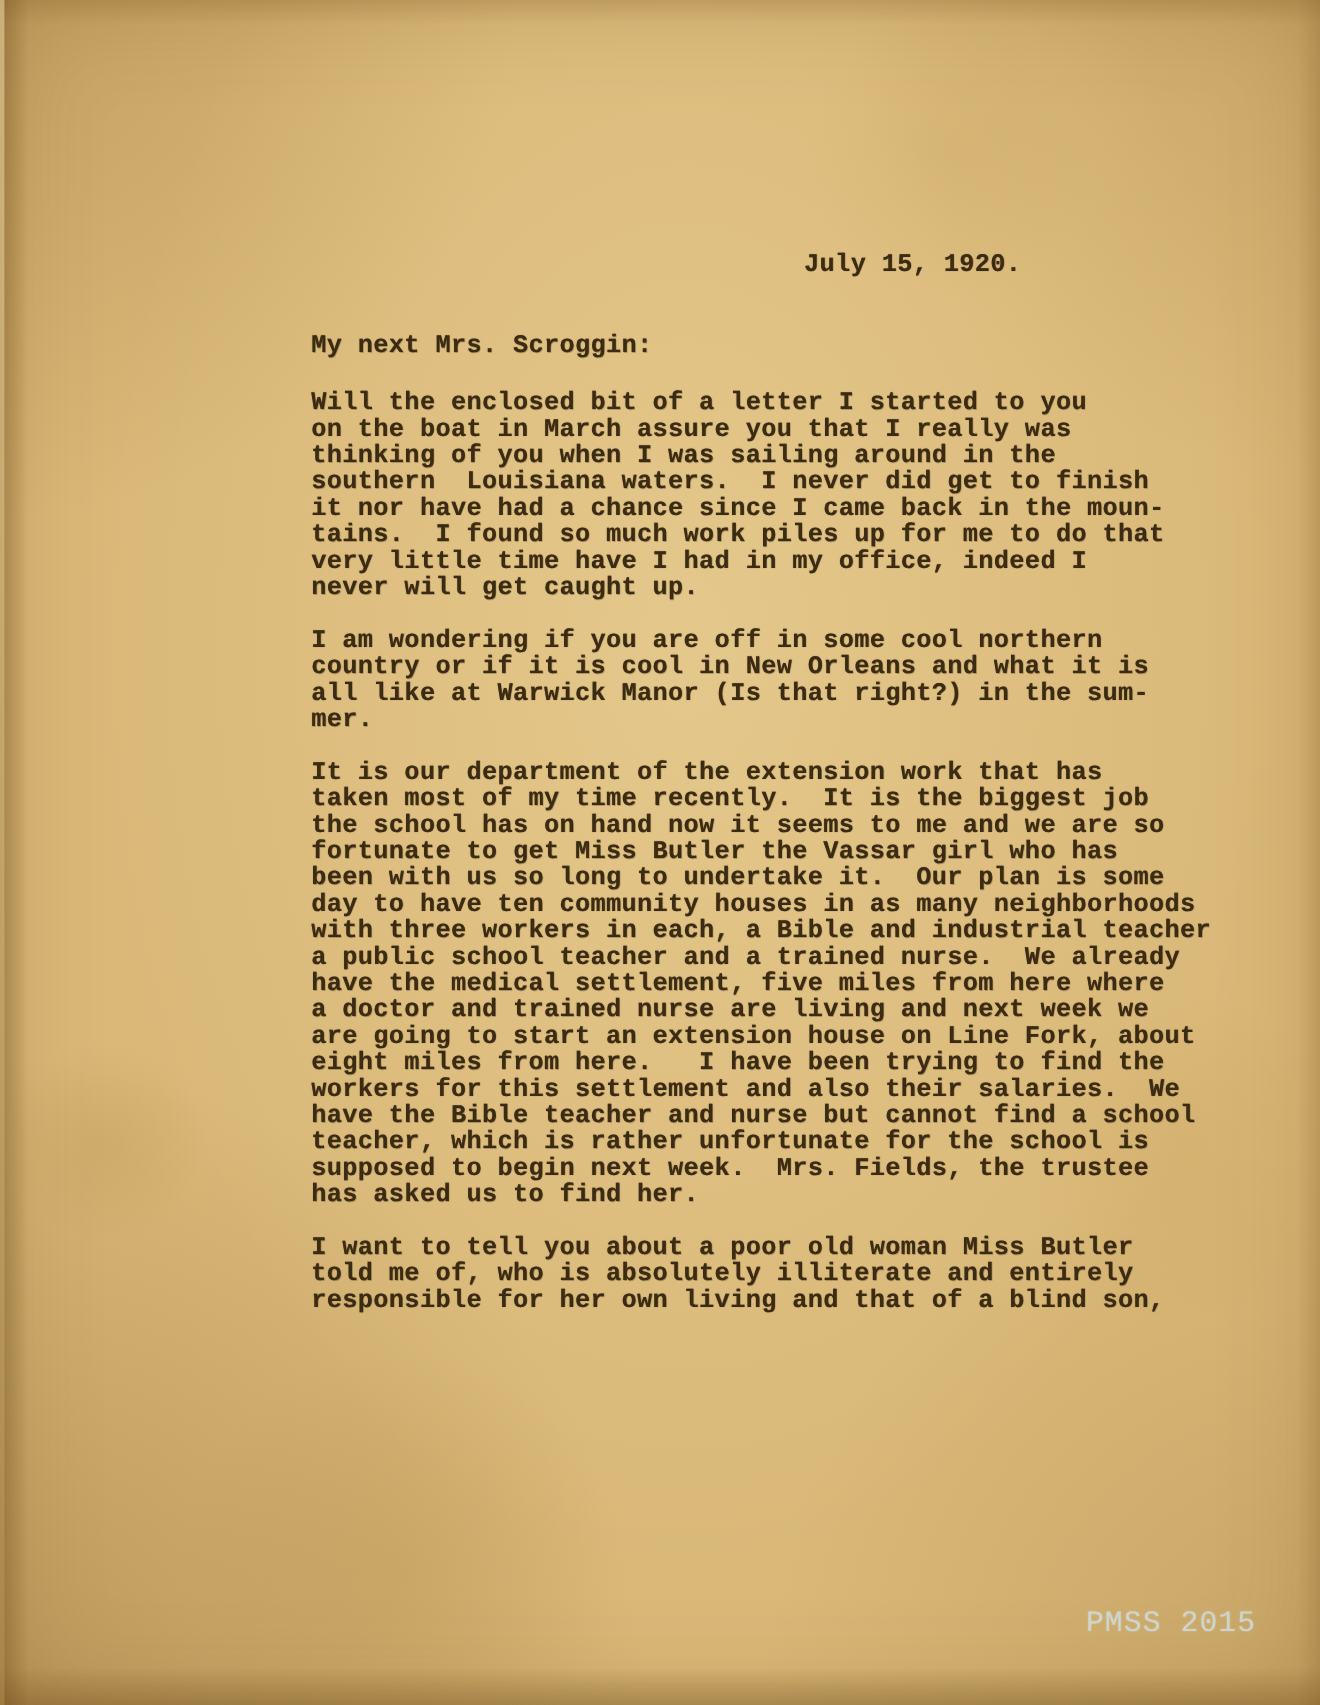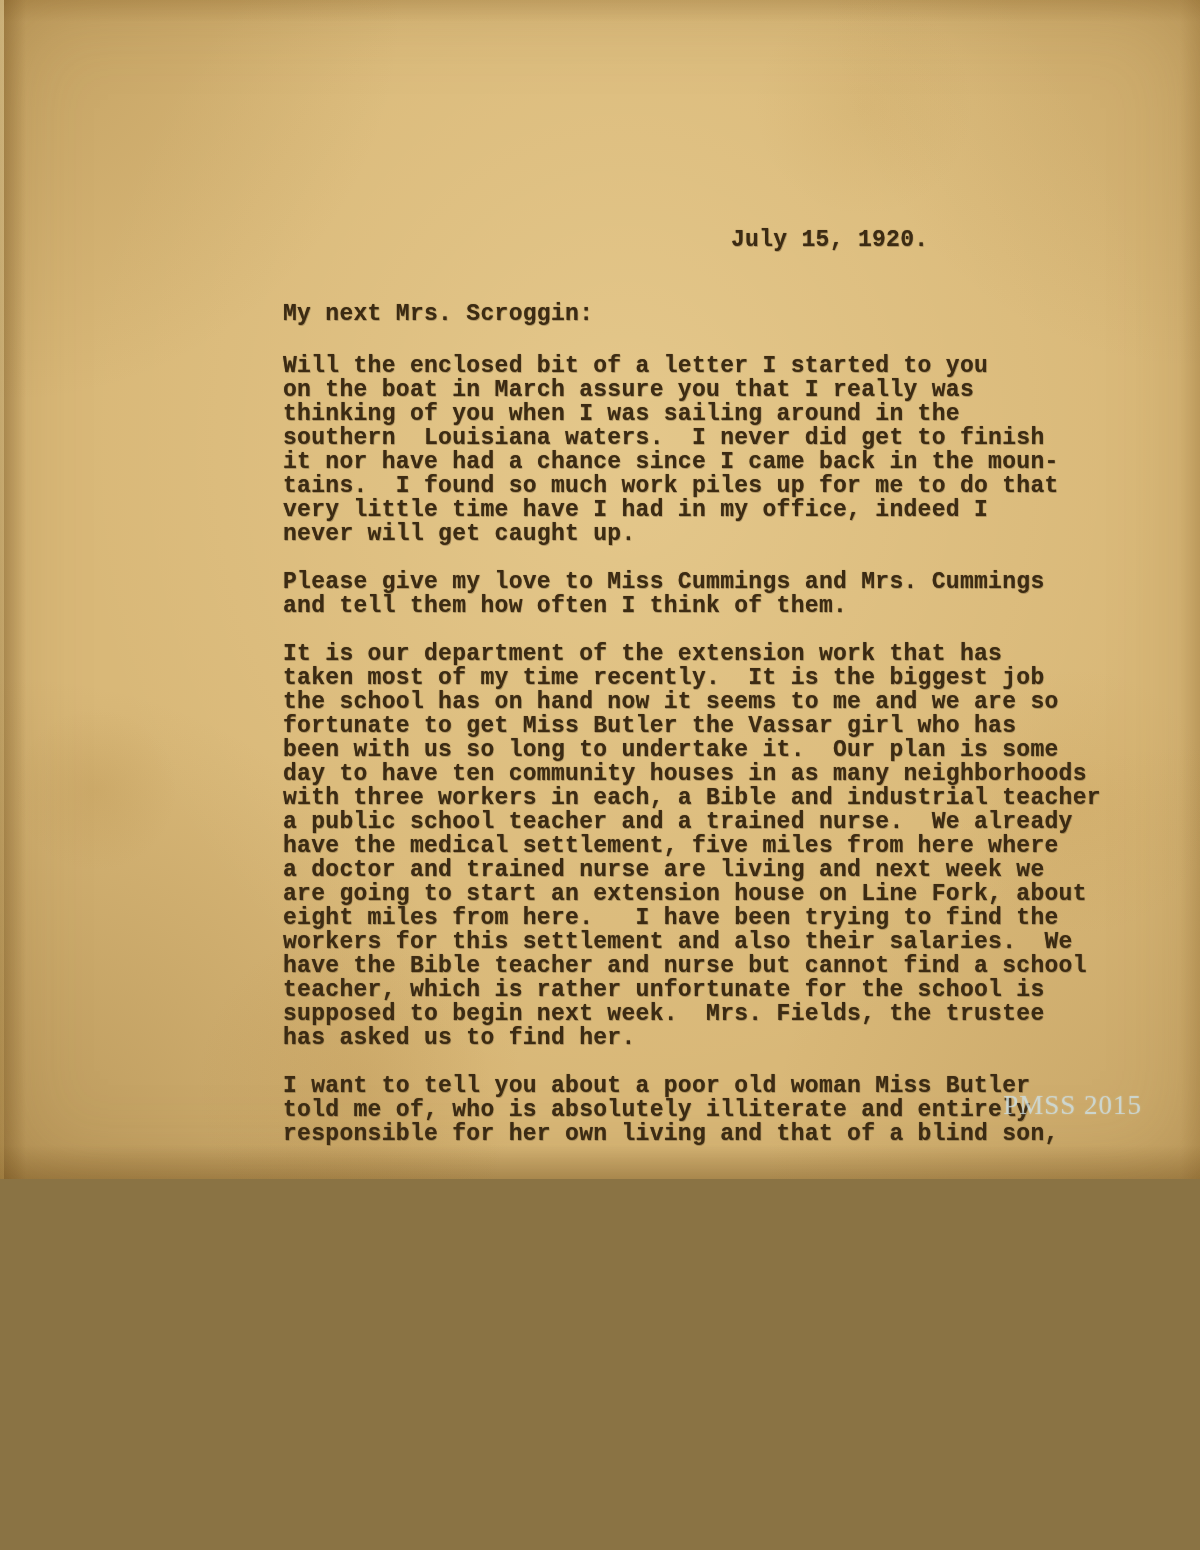--- a/index.html
+++ b/index.html
@@ -8,21 +8,21 @@
     width: 1200px;
     height: 1550px;
     background: #8a7344;
     font-family: "Liberation Mono", "DejaVu Sans Mono", monospace;
   }
 
   
   .paper {
     position: relative;
     width: 1200px;
-    height: 1179px;
+    height: 1550px;
     overflow: hidden;
     background-color: #d9b878;
     background-image:
       
       radial-gradient(ellipse at 52% 38%, rgba(255, 236, 184, 0.30), rgba(255,236,184,0) 62%),
       
       radial-gradient(circle at 90% 68%, rgba(170, 120, 40, 0.10), rgba(170,120,40,0) 10%),
       radial-gradient(circle at 8% 67%, rgba(150, 105, 35, 0.12), rgba(150,105,35,0) 6%),
       radial-gradient(circle at 72% 9%, rgba(160, 115, 40, 0.10), rgba(160,115,40,0) 8%),
       radial-gradient(circle at 30% 92%, rgba(150, 100, 30, 0.10), rgba(150,100,30,0) 12%),
@@ -75,21 +75,21 @@
 
   .para {
     margin: 0 0 24px 0;
     white-space: pre-wrap;
   }
 
   .watermark {
     position: absolute;
     right: 58px;
     bottom: 58px;
-    font-family: Liberation Serif, serif;
+    font-family: Liberation Mono, monospace;
     font-size: 27px;
     letter-spacing: 1px;
     color: rgba(202, 220, 224, 0.78);
     text-shadow: 0 0 2px rgba(235, 245, 248, 0.35);
   }
 </style>
 </head>
 <body>
 
 <div class="paper">
@@ -103,24 +103,26 @@
     <p class="para">Will the enclosed bit of a letter I started to you
 on the boat in March assure you that I really was
 thinking of you when I was sailing around in the
 southern  Louisiana waters.  I never did get to finish
 it nor have had a chance since I came back in the moun-
 tains.  I found so much work piles up for me to do that
 very little time have I had in my office, indeed I
 never will get caught up.</p>
 
 
+    <p class="para">I am wondering if you are off in some cool northern
+country or if it is cool in New Orleans and what it is
+all like at Warwick Manor (Is that right?) in the sum-
+mer.</p>
 
 
-    <p class="para">Please give my love to Miss Cummings and Mrs. Cummings
-and tell them how often I think of them.</p>
 
     <p class="para">It is our department of the extension work that has
 taken most of my time recently.  It is the biggest job
 the school has on hand now it seems to me and we are so
 fortunate to get Miss Butler the Vassar girl who has
 been with us so long to undertake it.  Our plan is some
 day to have ten community houses in as many neighborhoods
 with three workers in each, a Bible and industrial teacher
 a public school teacher and a trained nurse.  We already
 have the medical settlement, five miles from here where

